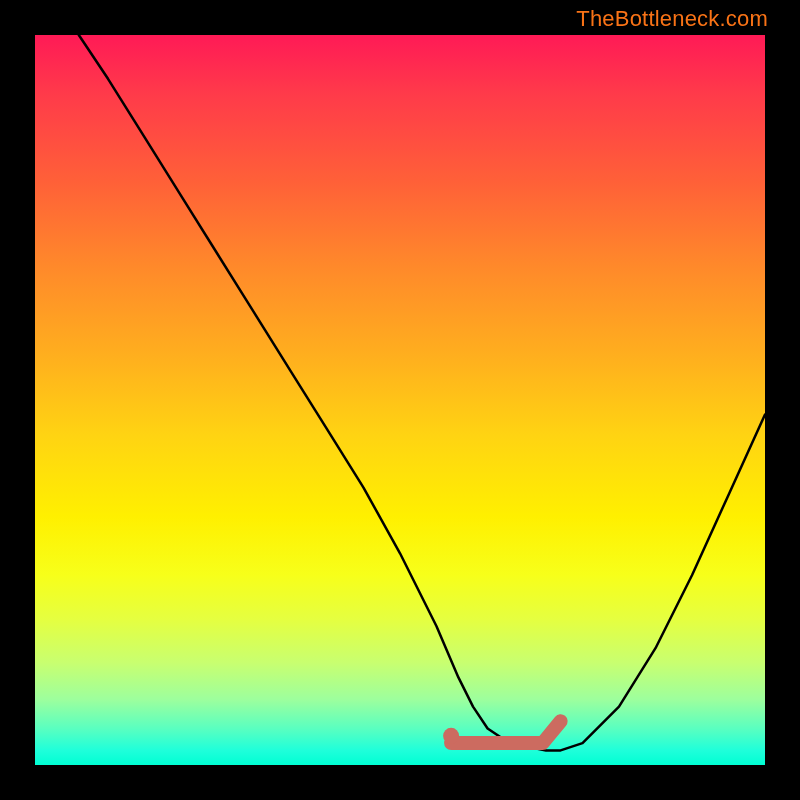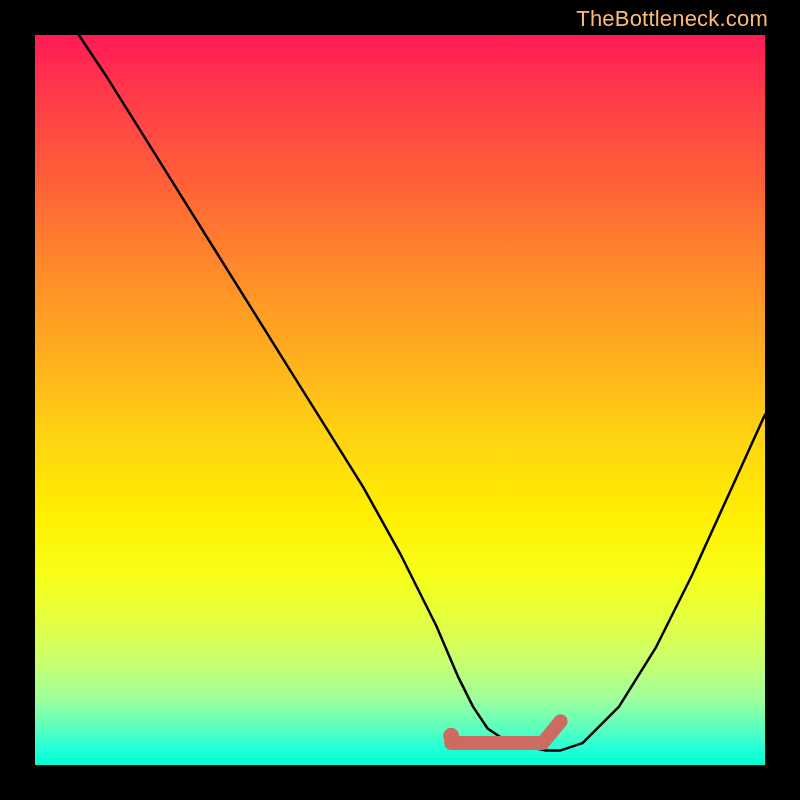--- a/index.html
+++ b/index.html
@@ -36,21 +36,21 @@
       #c8ff70 86%,
       #9dff9d 91%,
       #5affc0 95%,
       #1fffda 98%,
       #00ffd4 100%);
   }
   .watermark {
     position: absolute;
     top: 6px;
     right: 32px;
-    color: #fdba74;
+    color: #f97316;
     font-size: 22px;
     font-weight: 500;
     letter-spacing: 0.2px;
     user-select: none;
   }
   svg.curve {
     position: absolute;
     left: 0;
     top: 0;
     width: 730px;

